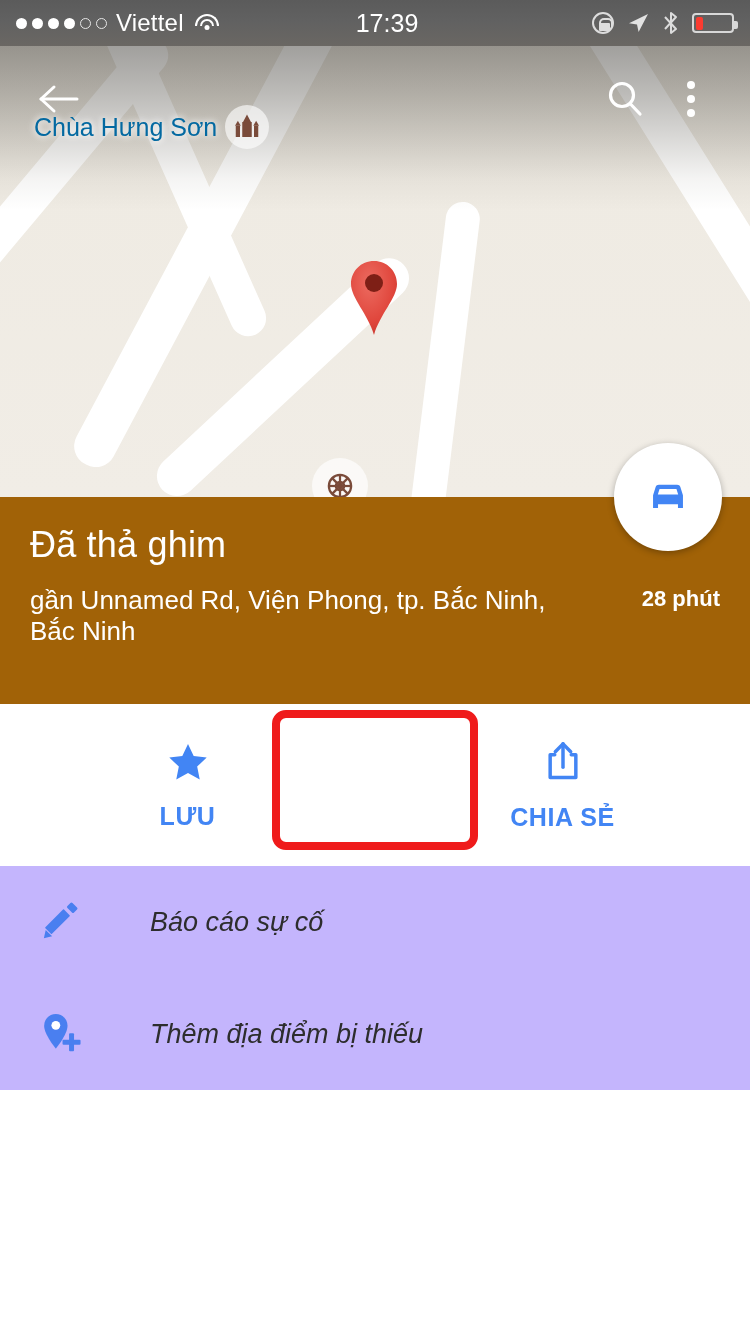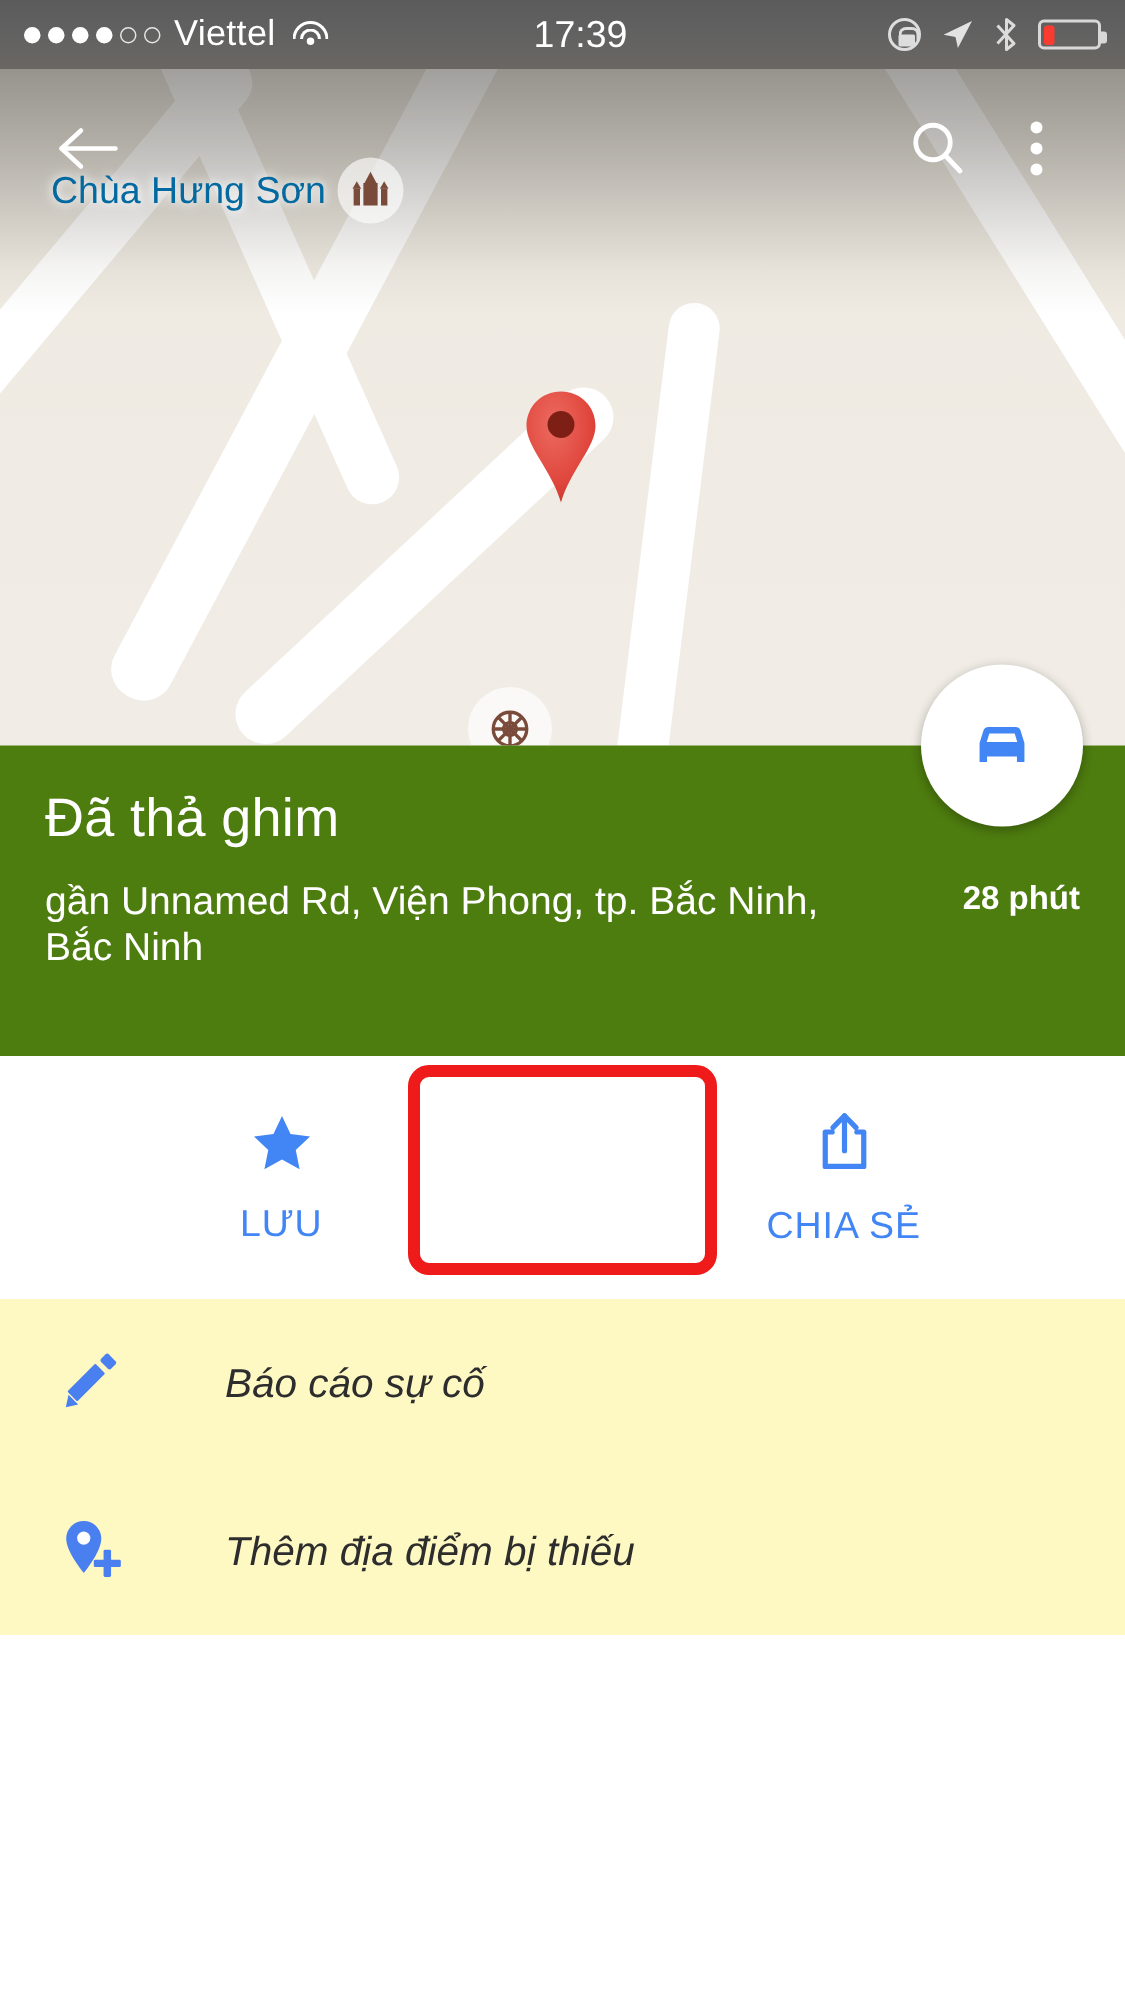--- a/index.html
+++ b/index.html
@@ -65,41 +65,41 @@
   
   .topbar { position: absolute; top: 60px; left: 0; width: 750px; height: 78px; z-index: 20;
             display: flex; align-items: center; padding: 0 26px; }
   .tb-spacer { flex: 1; }
   .icon-btn { width: 66px; height: 66px; display: flex; align-items: center; justify-content: center; cursor: pointer; }
   .kebab { display: flex; flex-direction: column; gap: 6px; align-items: center; }
   .kebab span { width: 8px; height: 8px; border-radius: 50%; background: #fff; }
 
   
   .infocard { position: absolute; top: 497px; left: 0; width: 750px; height: 207px;
-     background: #4d7c0f; color: #fff; z-index: 10; padding: 28px 30px 0 30px; }
+     background: #a16207; color: #fff; z-index: 10; padding: 28px 30px 0 30px; }
   .ic-title { font-size: 36px; font-weight: 400; letter-spacing: .2px; line-height: 1.1; }
   .ic-row { display: flex; align-items: flex-start; margin-top: 20px; }
   .ic-addr { font-size: 26px; line-height: 1.22; max-width: 548px; font-weight: 400; }
   .ic-eta { font-size: 22px; font-weight: 700; margin-left: auto; white-space: nowrap; padding-top: 1px; }
 
   .fab { position: absolute; right: 28px; top: 443px; width: 108px; height: 108px; border-radius: 50%;
     background: #fff; z-index: 14; display: flex; align-items: center; justify-content: center;
     box-shadow: 0 2px 7px rgba(0,0,0,.30); cursor: pointer; }
 
   
   .actionbar { position: absolute; top: 704px; left: 0; width: 750px; height: 162px; background: #fff;
      display: flex; z-index: 12; }
   .action { flex: 1; display: flex; flex-direction: column; align-items: center; justify-content: center;
      gap: 18px; cursor: pointer; }
-  .action-label { color: #4285f4; font-size: 25px; letter-spacing: .6px; font-weight: 400; }
+  .action-label { color: #4285f4; font-size: 25px; letter-spacing: .6px; font-weight: 700; }
   .hl-box { position: absolute; left: 272px; top: 710px; width: 206px; height: 140px;
      border: 8px solid #ef1b1b; border-radius: 14px; z-index: 16; pointer-events: none; background: transparent; }
 
   
-  .list { position: absolute; top: 866px; left: 0; width: 750px; background: #fef9c3; z-index: 11; }
+  .list { position: absolute; top: 866px; left: 0; width: 750px; background: #c4b5fd; z-index: 11; }
   .list-item { display: flex; align-items: center; height: 112px; padding-left: 38px; cursor: pointer; }
   .li-icon { width: 58px; display: flex; align-items: center; justify-content: flex-start; }
   .li-label { margin-left: 54px; font-size: 27px; color: #2d2d2d; font-style: italic; }
 </style>
 </head>
 <body>
 
 <div id="screen">
 
   <div class="map">

